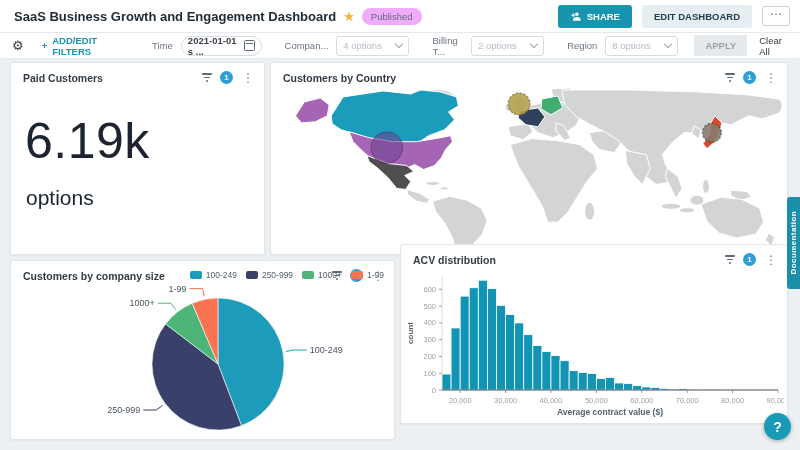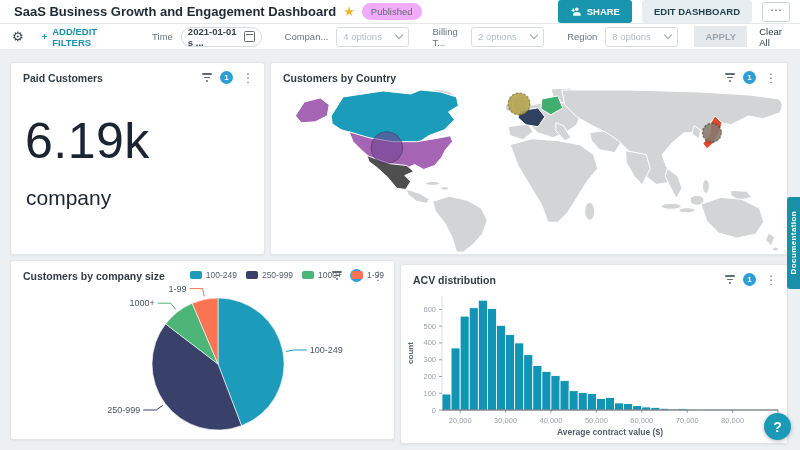--- a/index.html
+++ b/index.html
@@ -1,20 +1,20 @@
 <!DOCTYPE html>
 <html><head>
 <meta charset="utf-8">
 <style>
   html,body{margin:0;padding:0;}
   body{width:800px;height:450px;overflow:hidden;background:#edf0f2;
        font-family:"Liberation Sans",sans-serif;color:#2b3640;position:relative;}
 
   
-  .topbar{height:24px;background:#fff;display:flex;align-items:center;padding:0 10px 0 14px;
+  .topbar{height:33px;background:#fff;display:flex;align-items:center;padding:0 10px 0 14px;
           border-bottom:1px solid #e6e9eb;box-sizing:border-box;}
   .dash-title{font-size:13px;font-weight:bold;color:#1f2a33;margin:0 7px 0 0;}
   .star{color:#f2b22b;font-size:13px;margin-right:7px;}
   .pill{background:#f0abfc;color:#5f6b76;font-size:9.5px;padding:3px 9px;border-radius:10px;}
   .top-actions{margin-left:auto;display:flex;align-items:center;gap:10px;}
   .btn-share{background:#1894ae;color:#fff;font-size:9.5px;font-weight:bold;border:none;
              border-radius:3px;padding:6px 12px;display:flex;align-items:center;gap:6px;cursor:pointer;}
   .btn-edit{background:#e6eef1;color:#23414c;font-size:9.5px;font-weight:bold;border:none;
             border-radius:3px;padding:6px 12px;cursor:pointer;}
   .btn-more{background:#fff;border:1px solid #c9d2d8;color:#5f6b76;border-radius:3px;
@@ -38,21 +38,21 @@
   .btn-apply{background:#e6e9ec;color:#9aa4ad;font-size:9.5px;font-weight:bold;border:none;
              border-radius:0;padding:5px 11px;}
   .clear-all{color:#2f3a44;font-size:9.5px;margin:0 2px 0 4px;cursor:pointer;}
 
   
   .card{position:absolute;background:#fff;border:1px solid #e2e6e9;border-radius:3px;
         box-shadow:0 1px 2px rgba(0,0,0,.05);box-sizing:border-box;}
   #card-paid{left:10px;top:62px;width:255px;height:193px;}
   #card-map {left:270px;top:62px;width:518px;height:193px;}
   #card-pie {left:10px;top:260px;width:385px;height:180px;}
-  #card-hist{left:400px;top:264px;width:388px;height:180px;}
+  #card-hist{left:400px;top:244px;width:388px;height:180px;}
   .card-head{display:flex;align-items:center;padding:8px 10px 2px 12px;}
   .card-title{font-size:10.5px;font-weight:bold;color:#333c45;flex:1;}
   .funnel{display:flex;flex-direction:column;align-items:center;gap:2px;margin-right:8px;cursor:pointer;}
   .funnel i{display:block;height:1.5px;background:#5f6b76;border-radius:1px;}
   .funnel i:nth-child(1){width:10px;}.funnel i:nth-child(2){width:6px;}.funnel i:nth-child(3){width:2.5px;}
   .badge{width:13px;height:13px;border-radius:50%;background:#2d9fd6;color:#fff;font-size:8px;
          font-weight:bold;display:flex;align-items:center;justify-content:center;margin-right:9px;}
   .dots{color:#6a7481;font-size:12px;line-height:10px;cursor:pointer;}
 
   .kpi-value{font-size:50px;color:#1b2430;padding:26px 0 0 14px;letter-spacing:.5px;}
@@ -133,21 +133,21 @@
     <span class="card-title">Paid Customers</span>
     <span class="funnel">
         <i></i>
         <i></i>
         <i></i>
       </span>
     <span class="badge">1</span>
     <span class="dots">⋮</span>
   </div>
   <div class="kpi-value">6.19k</div>
-  <div class="kpi-unit">company</div>
+  <div class="kpi-unit">options</div>
 </div>
 
 <div class="card" id="card-map">
   <div class="card-head">
     <span class="card-title">Customers by Country</span>
     <span class="funnel">
         <i></i>
         <i></i>
         <i></i>
       </span>

